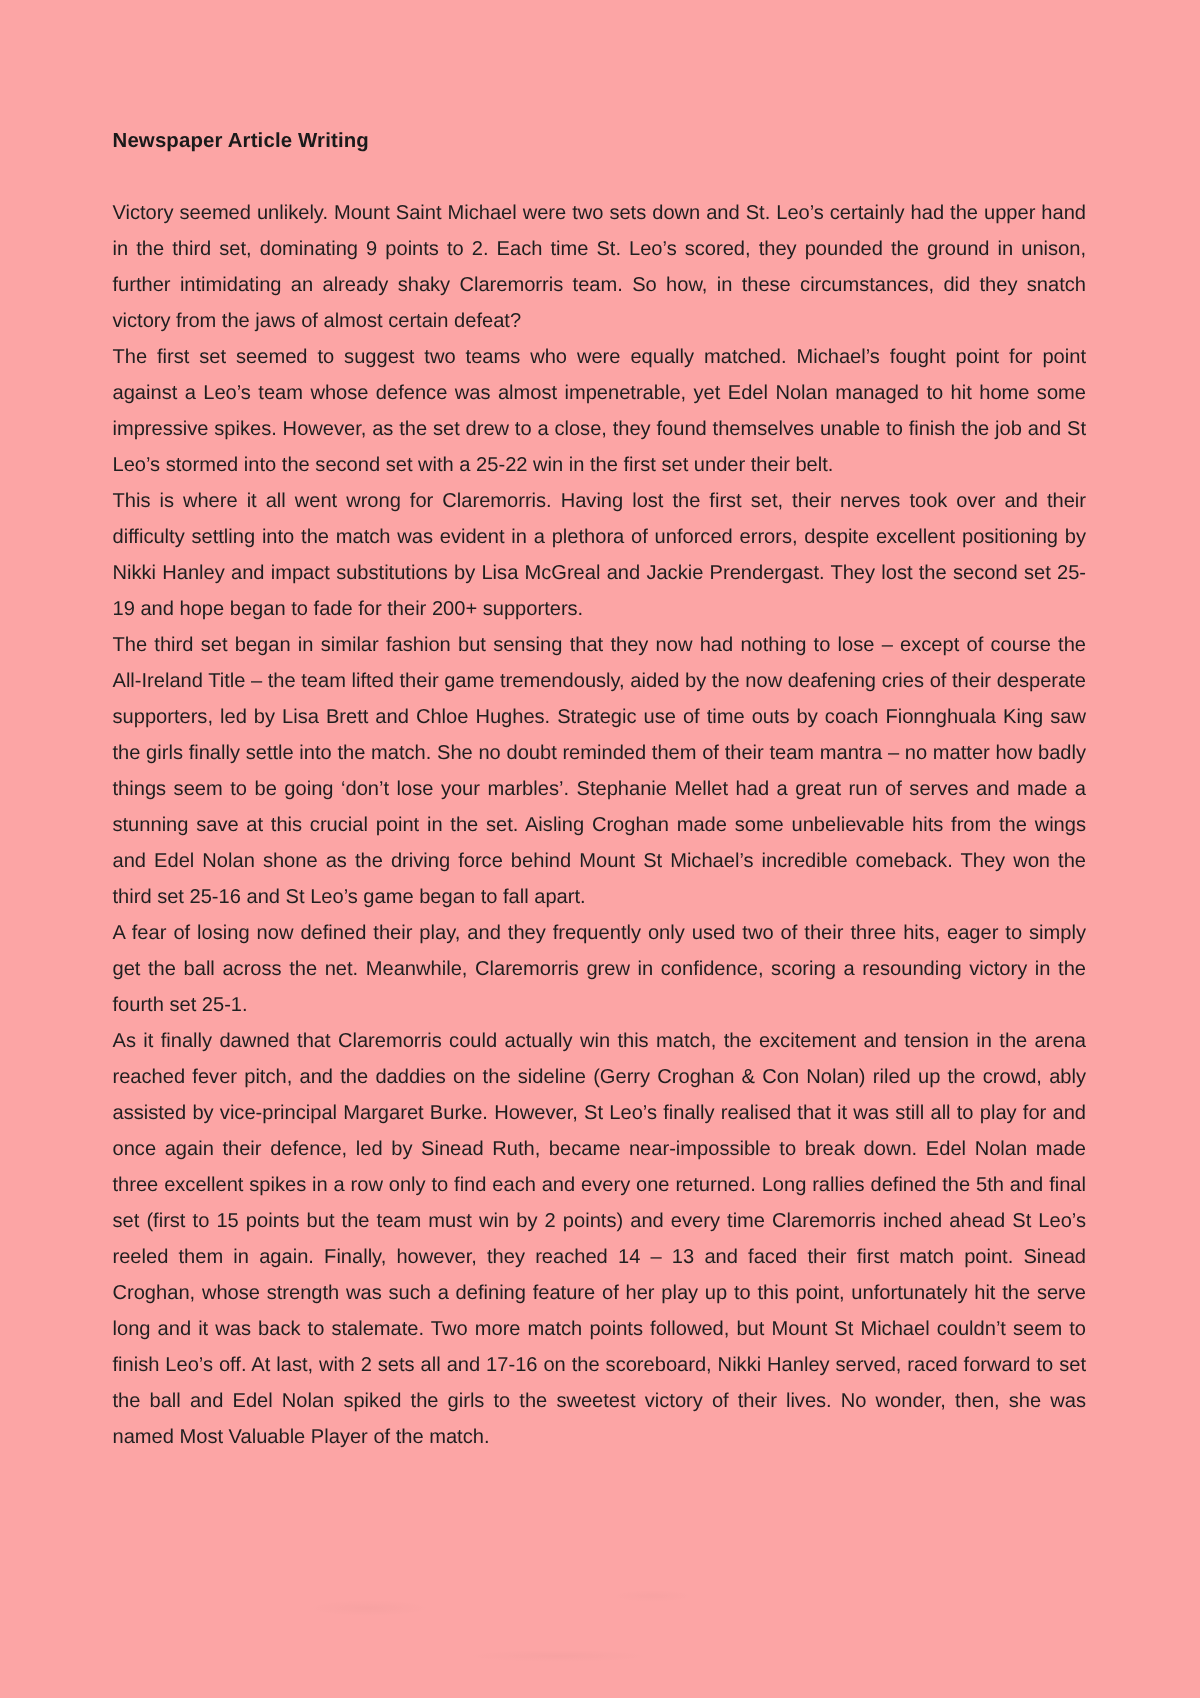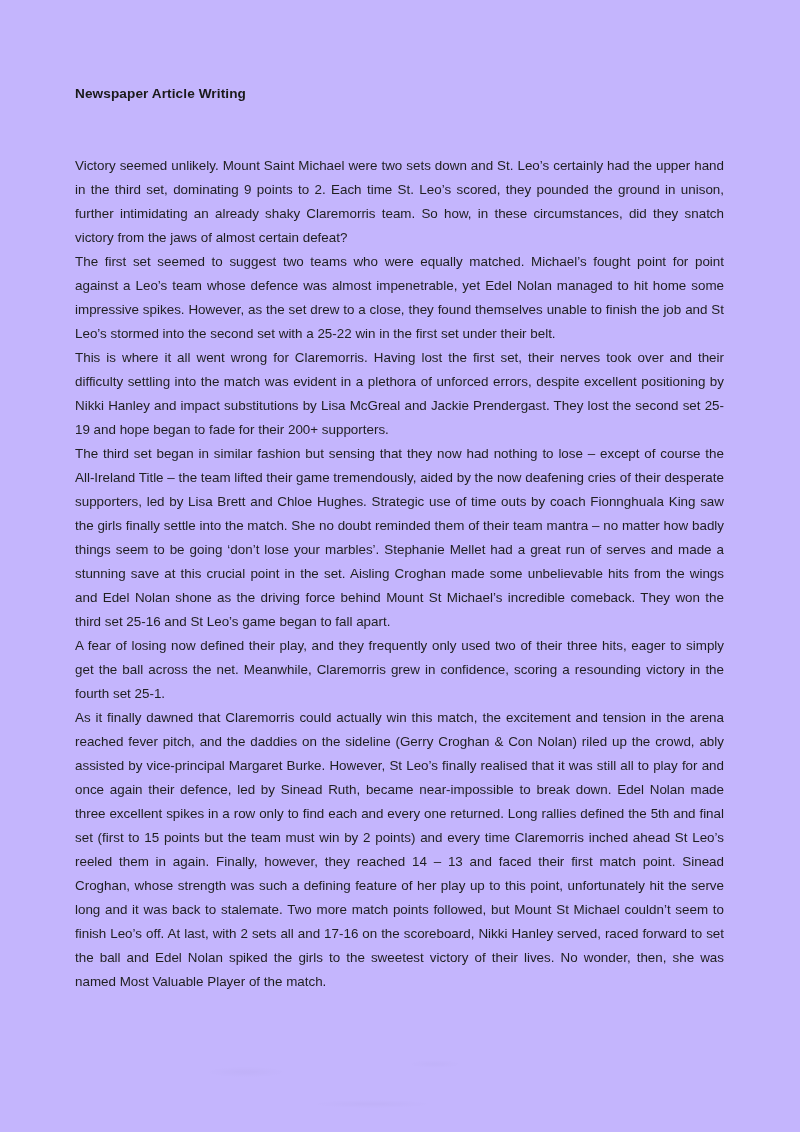--- a/index.html
+++ b/index.html
@@ -4,21 +4,21 @@
 <style>
   html, body {
     margin: 0;
     padding: 0;
     background: #ffffff;
   }
   .page {
     position: relative;
     width: 800px;
     height: 1132px;
-    background: #c4b5fd;
+    background: #fca5a5;
     overflow: hidden;
     font-family: "Liberation Sans", sans-serif;
   }
   .doc-title {
     position: absolute;
     left: 75px;
     top: 86px;
     width: 649px;
     font-size: 13.6px;
     font-weight: bold;
@@ -27,21 +27,20 @@
   }
   .doc-body {
     position: absolute;
     left: 75px;
     top: 130px;
     width: 649px;
     color: #1f1f1f;
     font-size: 13.4px;
     line-height: 24px;
     text-align: justify;
-    margin-top: 24px;
   }
   .doc-body p {
     margin: 0;
     padding: 0;
   }
   
   .scan-artifact {
     position: absolute;
     left: 120px;
     top: 1040px;

